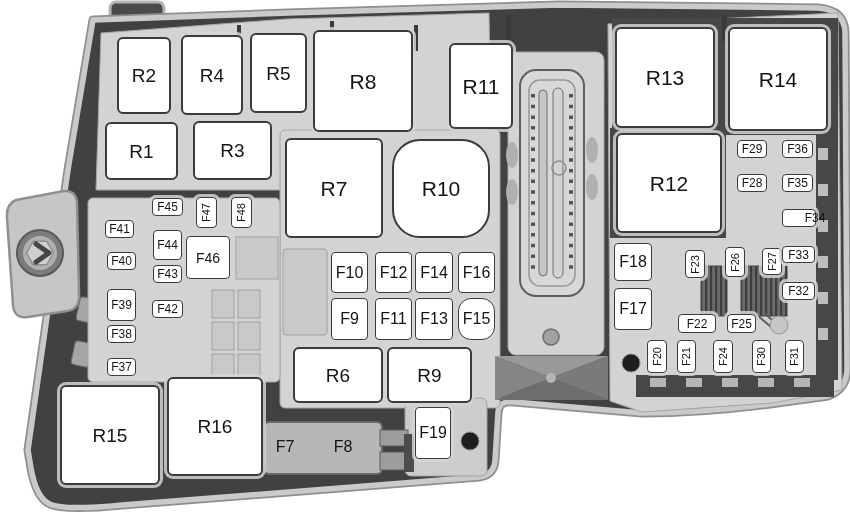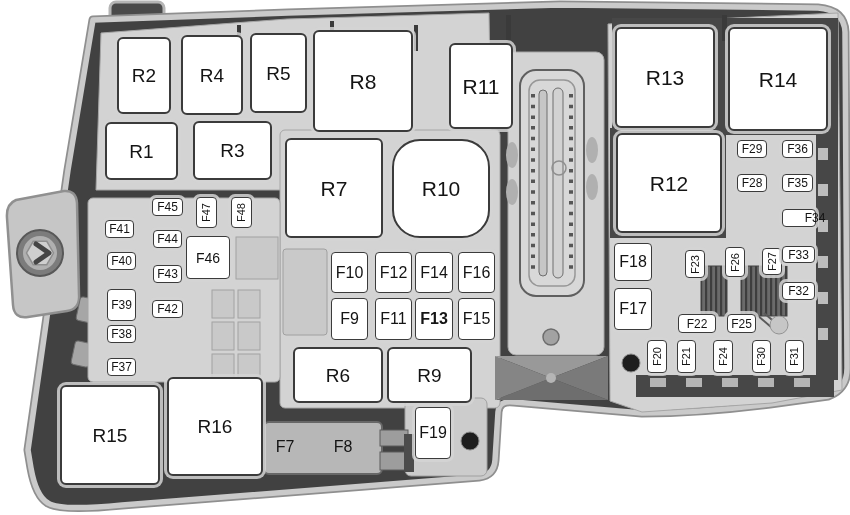--- a/index.html
+++ b/index.html
@@ -200,21 +200,21 @@
       </div>
       <div class="box fuse" style="left: 105px; top: 220px; width: 29px; height: 18px; font-size: 12px;">
         <span>F41</span>
       </div>
       <div class="box fuse" style="left: 152px; top: 300px; width: 31px; height: 18px; font-size: 12px;">
         <span>F42</span>
       </div>
       <div class="box fuse" style="left: 153px; top: 265px; width: 29px; height: 18px; font-size: 12px;">
         <span>F43</span>
       </div>
-      <div class="box fuse" style="left: 153px; top: 230px; width: 29px; height: 18px; font-size: 12px; text-align: center;">
+      <div class="box fuse" style="left: 153px; top: 230px; width: 29px; height: 30px; font-size: 12px; text-align: center;">
         <span>F44</span>
       </div>
       <div class="box fuse" style="left: 152px; top: 198px; width: 31px; height: 18px; font-size: 12px;">
         <span>F45</span>
       </div>
       <div class="box fuse" style="left: 186px; top: 236px; width: 44px; height: 43px; font-size: 14px;">
         <span>F46</span>
       </div>
       <div class="box fuse vert" style="left: 196px; top: 197px; width: 21px; height: 31px; font-size: 11px;">
         <span>F47</span>
@@ -227,27 +227,27 @@
       </div>
       <div class="box fuse" style="left: 331px; top: 252px; width: 37px; height: 41px; font-size: 16px;">
         <span>F10</span>
       </div>
       <div class="box fuse" style="left: 375px; top: 298px; width: 37px; height: 42px; font-size: 16px;">
         <span>F11</span>
       </div>
       <div class="box fuse" style="left: 375px; top: 252px; width: 37px; height: 41px; font-size: 16px;">
         <span>F12</span>
       </div>
-      <div class="box fuse" style="left: 415px; top: 298px; width: 38px; height: 42px; font-size: 16px; font-weight: bold;">
+      <div class="box fuse" style="left: 415px; top: 298px; width: 38px; height: 42px; font-size: 16px;">
         <span>F13</span>
       </div>
       <div class="box fuse" style="left: 415px; top: 252px; width: 38px; height: 41px; font-size: 16px;">
         <span>F14</span>
       </div>
-      <div class="box fuse" style="left: 458px; top: 298px; width: 37px; height: 42px; font-size: 16px;">
+      <div class="box fuse" style="left: 458px; top: 298px; width: 37px; height: 42px; font-size: 16px; border-radius: 13px;">
         <span>F15</span>
       </div>
       <div class="box fuse" style="left: 458px; top: 252px; width: 37px; height: 41px; font-size: 16px;">
         <span>F16</span>
       </div>
       <div class="box fuse" style="left: 614px; top: 288px; width: 38px; height: 42px; font-size: 16px;">
         <span>F17</span>
       </div>
       <div class="box fuse" style="left: 614px; top: 243px; width: 38px; height: 38px; font-size: 16px;">
         <span>F18</span>

